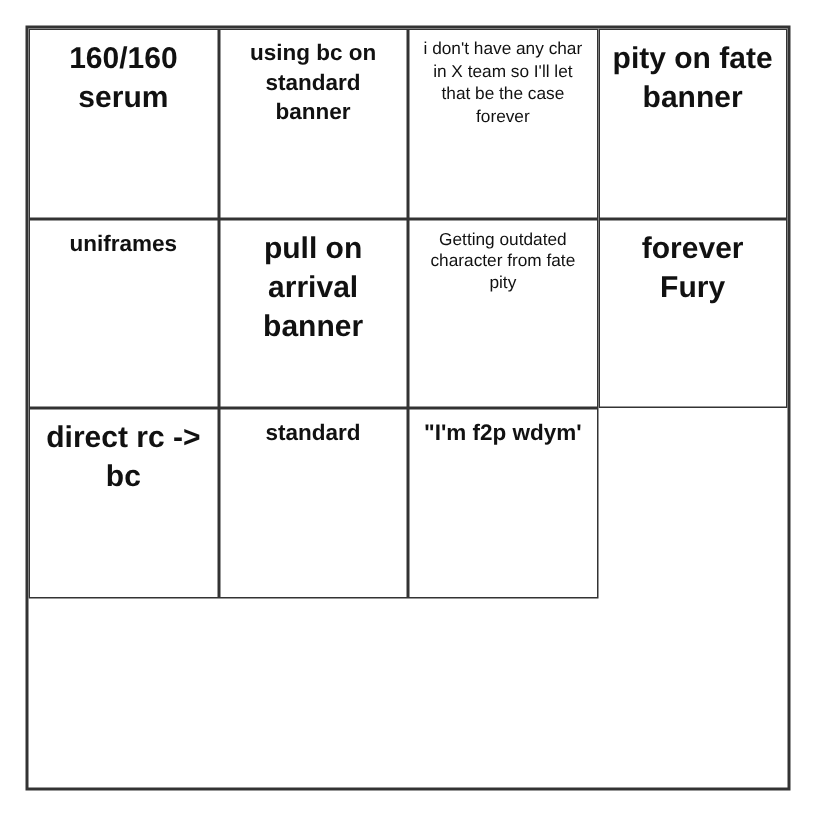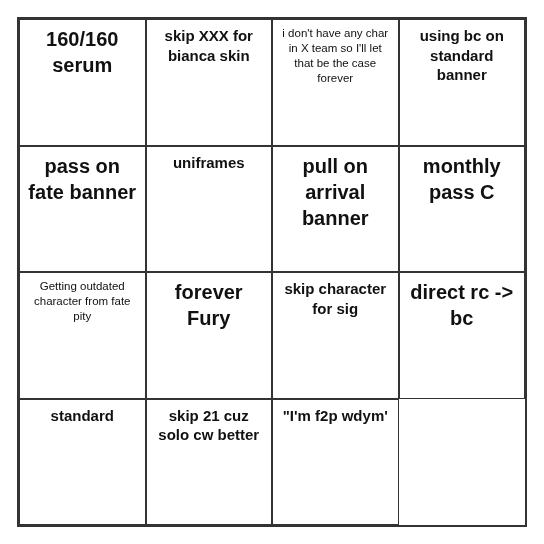--- a/index.html
+++ b/index.html
@@ -64,55 +64,43 @@
   </style>
 </head>
 <body>
 
 <div class="bingo-container">
   <div class="bingo-grid">
   <div class="bingo-cell large-text">
         <span>160/160 serum</span>
       </div>
       <div class="bingo-cell medium-text">
-        <span>skip XXX for bianca skin</span>
+        <span>using bc on standard banner</span>
       </div>
       <div class="bingo-cell small-text">
         <span>i don't have any char in X team so I'll let that be the case forever</span>
       </div>
-      <div class="bingo-cell medium-text">
-        <span>using bc on standard banner</span>
-      </div>
       <div class="bingo-cell large-text">
-        <span>pass on fate banner</span>
+        <span>pity on fate banner</span>
       </div>
       <div class="bingo-cell medium-text">
         <span>uniframes</span>
       </div>
       <div class="bingo-cell large-text">
         <span>pull on arrival banner</span>
       </div>
-      <div class="bingo-cell large-text">
-        <span>monthly pass C</span>
-      </div>
       <div class="bingo-cell small-text">
         <span>Getting outdated character from fate pity</span>
       </div>
       <div class="bingo-cell large-text">
         <span>forever Fury</span>
-      </div>
-      <div class="bingo-cell medium-text">
-        <span>skip character for sig</span>
       </div>
       <div class="bingo-cell large-text">
         <span>direct rc -&gt; bc</span>
       </div>
       <div class="bingo-cell medium-text">
         <span>standard</span>
       </div>
       <div class="bingo-cell medium-text">
-        <span>skip 21 cuz solo cw better</span>
-      </div>
-      <div class="bingo-cell medium-text">
         <span>"I'm f2p wdym'</span>
       </div>
     </div>
 </div>
 
 </body></html>

